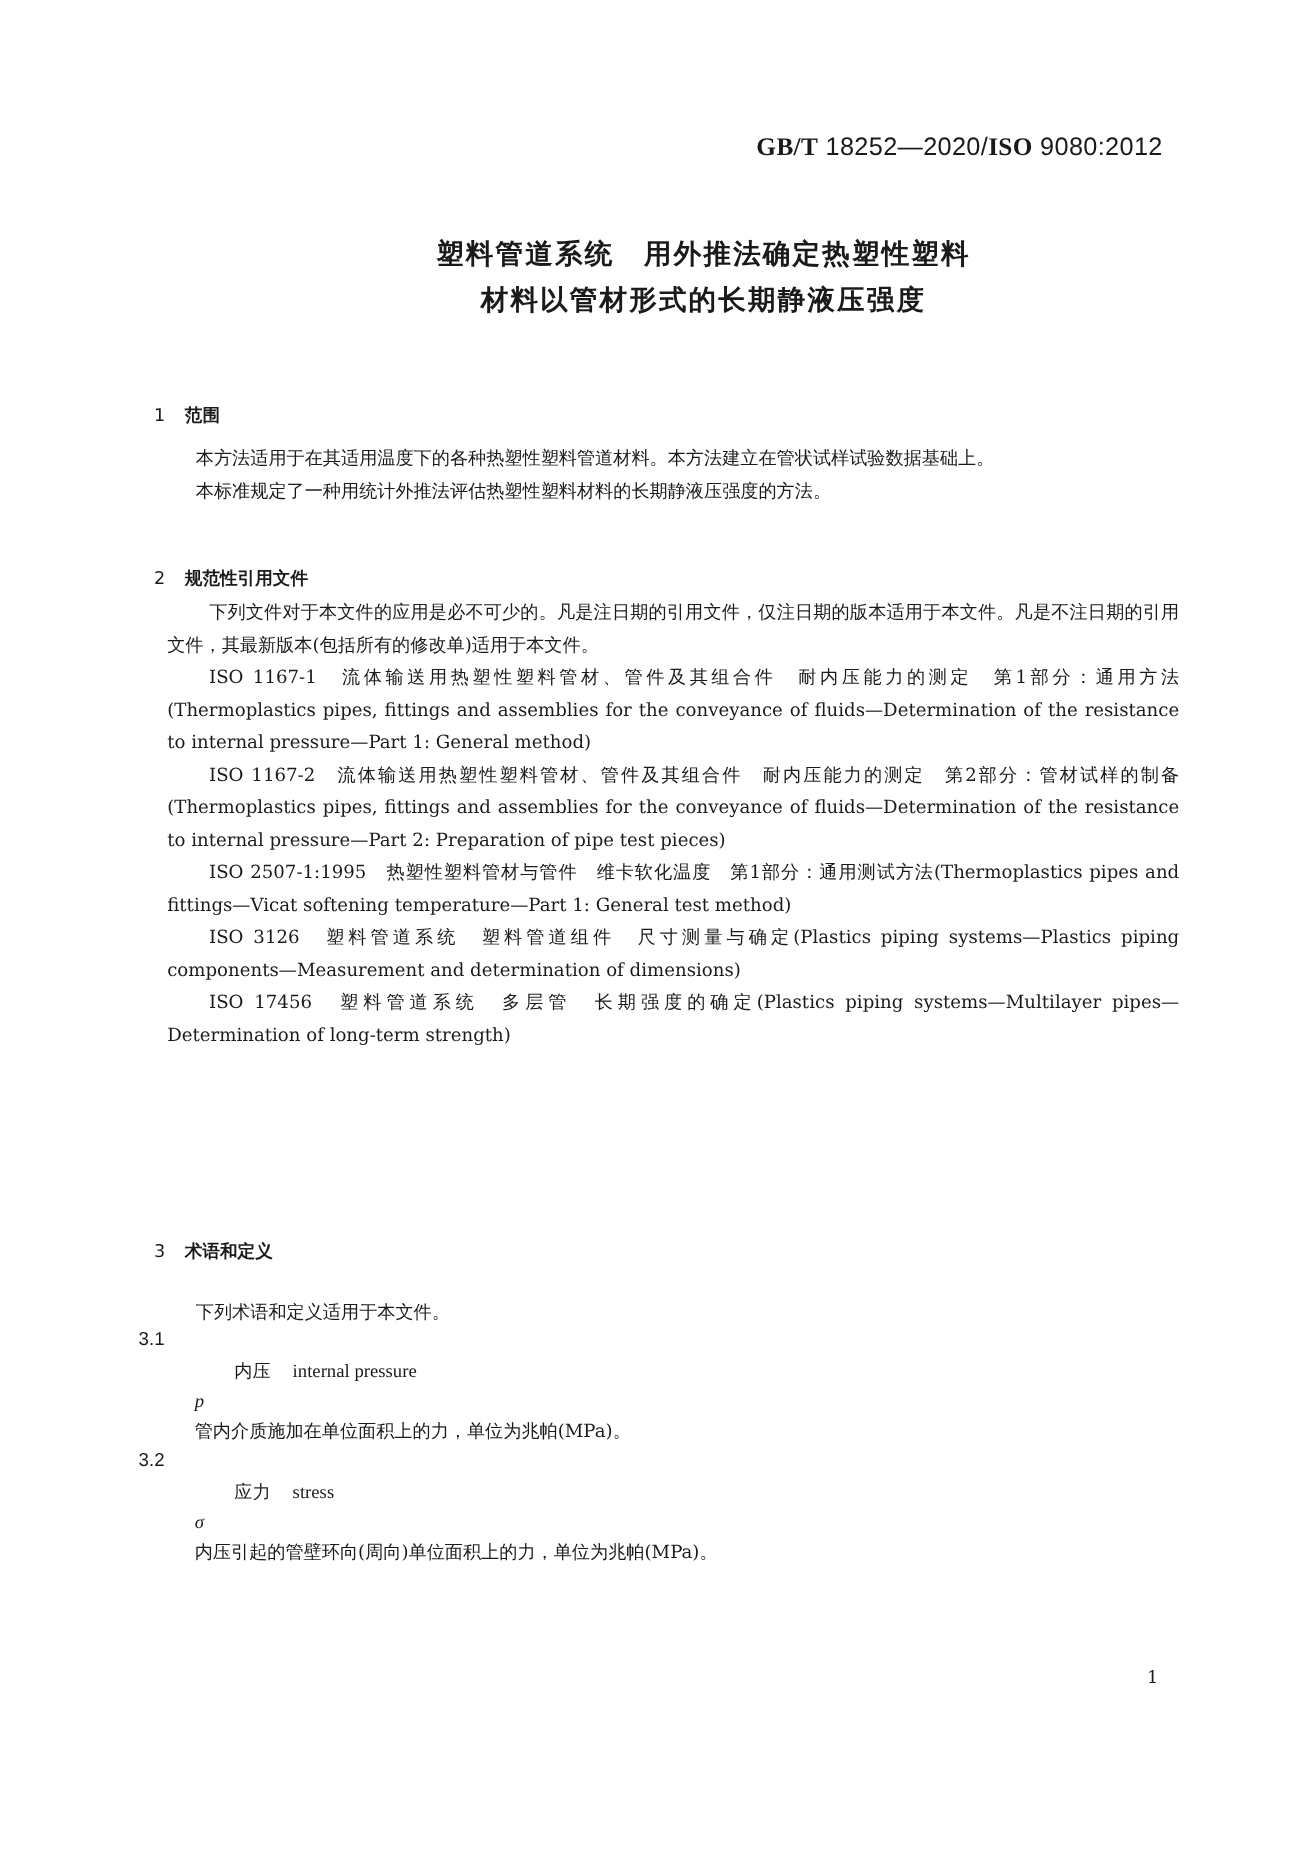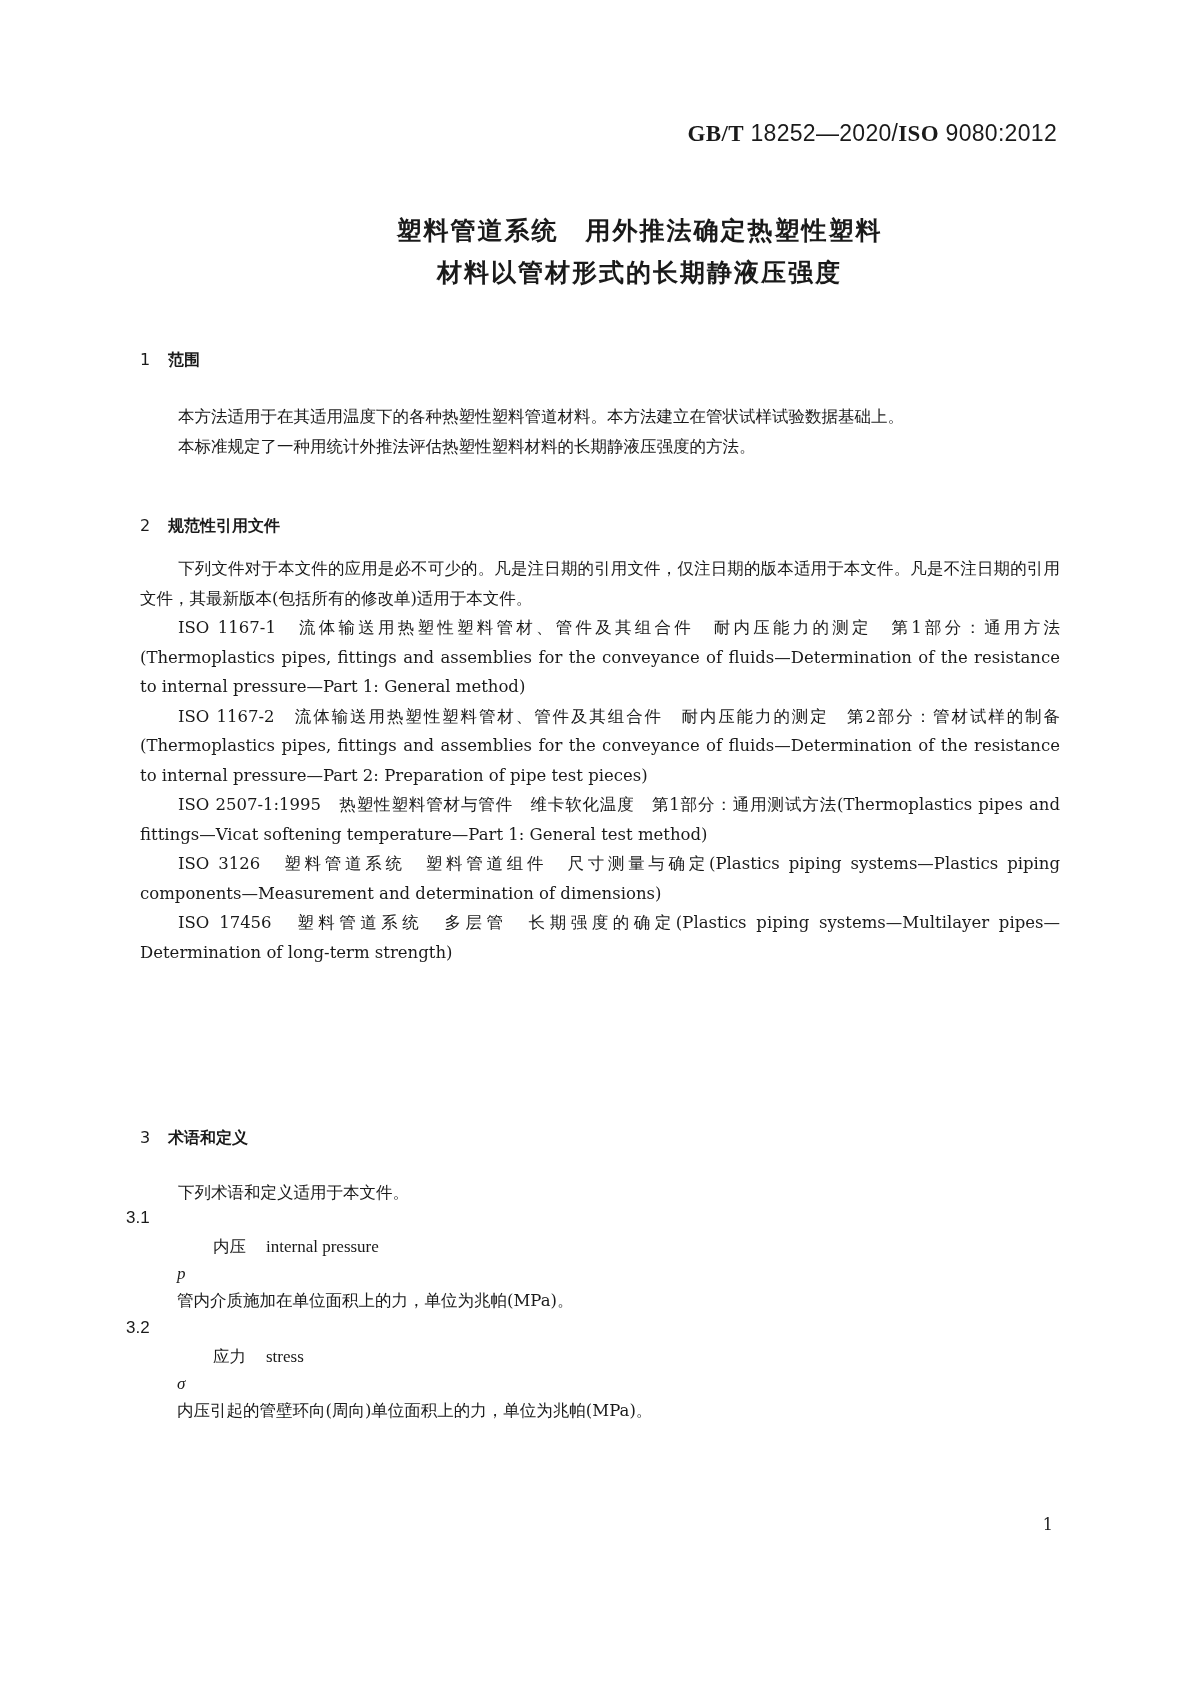--- a/index.html
+++ b/index.html
@@ -26,32 +26,32 @@
 
 <div class="abs std-code">
   <b>GB/T</b>
   <span>18252—2020/</span><b>ISO</b>
   <span>9080:2012</span>
 </div>
 
 <div class="abs title" style="top:214px;">塑料管道系统　用外推法确定热塑性塑料</div>
 <div class="abs title" style="top:256px;">材料以管材形式的长期静液压强度</div>
 
-<div class="abs sec-head" style="top:350px;">
+<div class="abs sec-head" style="top:368px;">
   <span class="num">1</span><span>范围</span>
 </div>
 <div class="abs para" style="top:402px;">
   <p><span class="indent"></span><span>本方法适用于在其适用温度下的各种热塑性塑料管道材料。本方法建立在管状试样试验数据基础上。</span></p>
   <p><span class="indent"></span><span>本标准规定了一种用统计外推法评估热塑性塑料材料的长期静液压强度的方法。</span></p>
 </div>
 
 <div class="abs sec-head" style="top:516px;">
   <span class="num">2</span><span>规范性引用文件</span>
 </div>
-<div class="abs para" style="top:554px;">
+<div class="abs para" style="top:542px;margin-left:12px;">
   <p><span class="indent"></span><span>下列文件对于本文件的应用是必不可少的。凡是注日期的引用文件，仅注日期的版本适用于本文件。凡是不注日期的引用文件，其最新版本(包括所有的修改单)适用于本文件。</span></p>
   <p><span class="indent"></span><span>ISO 1167-1　流体输送用热塑性塑料管材、管件及其组合件　耐内压能力的测定　第1部分：通用方法(Thermoplastics pipes, fittings and assemblies for the conveyance of fluids—Determination of the resistance to internal pressure—Part 1: General method)</span></p>
   <p><span class="indent"></span><span>ISO 1167-2　流体输送用热塑性塑料管材、管件及其组合件　耐内压能力的测定　第2部分：管材试样的制备(Thermoplastics pipes, fittings and assemblies for the conveyance of fluids—Determination of the resistance to internal pressure—Part 2: Preparation of pipe test pieces)</span></p>
   <p><span class="indent"></span><span>ISO 2507-1:1995　热塑性塑料管材与管件　维卡软化温度　第1部分：通用测试方法(Thermoplastics pipes and fittings—Vicat softening temperature—Part 1: General test method)</span></p>
   <p><span class="indent"></span><span>ISO 3126　塑料管道系统　塑料管道组件　尺寸测量与确定(Plastics piping systems—Plastics piping components—Measurement and determination of dimensions)</span></p>
   <p><span class="indent"></span><span>ISO 17456　塑料管道系统　多层管　长期强度的确定(Plastics piping systems—Multilayer pipes—Determination of long-term strength)</span></p>
 </div>
 
 <div class="abs sec-head" style="top:1128px;">
   <span class="num">3</span><span>术语和定义</span>

